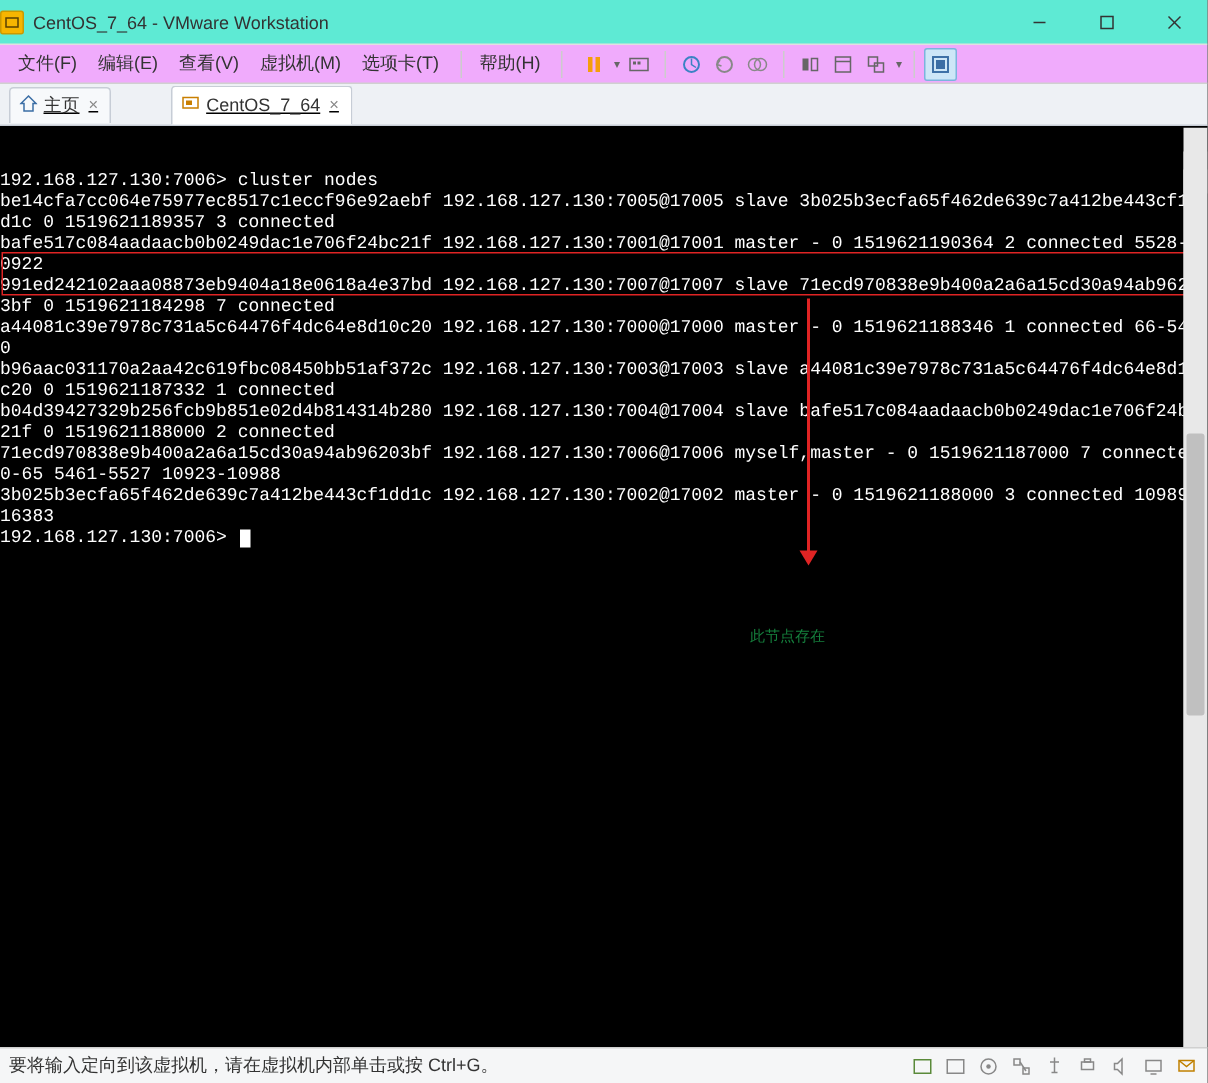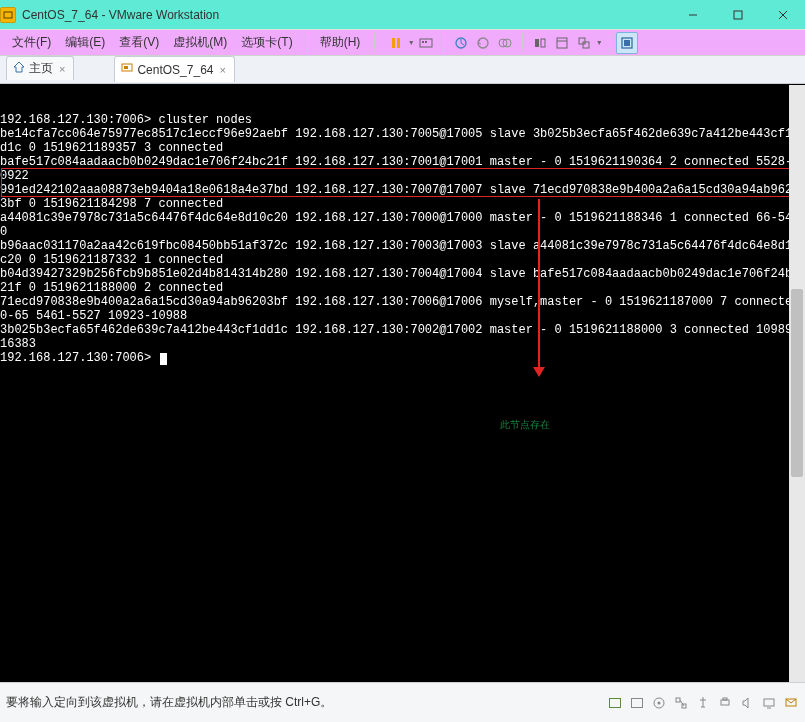--- a/index.html
+++ b/index.html
@@ -12,39 +12,39 @@
   .tb-btn { width: 45px; height: 30px; display: flex; align-items: center; justify-content: center; color: #555; }
 
   .menubar { height: 26px; background: #f0abfc; border-bottom: 1px solid #d0d0d0; display: flex; align-items: center; padding: 0 6px; }
   .menuitem { padding: 2px 6px; color: #333; margin-right: 2px; }
   .mb-sep { width: 1px; height: 18px; background: #ccc; margin: 0 6px; }
   .mb-ico { width: 22px; height: 22px; display: flex; align-items: center; justify-content: center; border-radius: 2px; }
   .mb-ico.sel { background: #cde6f7; border: 1px solid #7bb4dd; }
   .mb-ico svg { width: 14px; height: 14px; }
   .dd { width:8px; display:flex; align-items:center; justify-content:center; color:#666; font-size:8px; }
 
-  .tabbar { height: 28px; background: #eef1f5; border-bottom: 1px solid #c7cdd6; display: flex; align-items: flex-start; padding-left: 6px; }
+  .tabbar { height: 28px; background: #eef1f5; border-bottom: 1px solid #c7cdd6; display: flex; align-items: center; padding-left: 6px; text-decoration: underline; }
   .tab { height: 24px; border: 1px solid #c7cdd6; border-bottom: none; background: #f7f9fb; border-radius: 3px 3px 0 0; display: flex; align-items: center; padding: 0 6px; margin-right: 4px; color: #333; gap: 4px; }
   .tab.active { background: #fff; height: 26px; margin-left: 36px; }
   .tab .x { color: #888; font-size: 11px; padding: 0 2px; }
 
   .terminal { position: relative; background: #000; color: #fff; font-family: "Consolas","Courier New",monospace; font-size: 12px; line-height: 14px; height: 660px; overflow: hidden; border-top: 1px solid #000; white-space: pre-wrap; word-break: break-all; padding: 0; }
   .terminal pre { font-family: inherit; white-space: pre-wrap; word-break: break-all; margin: 0; }
   .hl-line { position: absolute; left: 1px; right: 1px; border: 1px solid #e02424; pointer-events: none; }
   .arrow { position: absolute; width: 2px; background: #e02424; }
   .arrow::after { content: ""; position: absolute; bottom: -8px; left: -5px; border-left: 6px solid transparent; border-right: 6px solid transparent; border-top: 10px solid #e02424; }
   .anno { position: absolute; color: #15803d; font-family: "Microsoft YaHei", sans-serif; font-size: 10px; }
   .scrollbar-v { position: absolute; right: 0; top: 0; width: 16px; height: 100%; background: #e8e8e8; }
   .sb-btn { width: 16px; height: 16px; background: #f0f0f0; display:flex; align-items:center; justify-content:center; color:#666; font-size:9px;}
   .sb-track { position: absolute; top: 16px; bottom: 16px; left: 0; right: 0; background: #e8e8e8; }
   .sb-thumb { position: absolute; left: 2px; right: 2px; top: 30%; height: 30%; background: #c0c0c0; border-radius: 2px; }
   .sb-btn.bot { position: absolute; bottom:0; left:0; }
   .cursor { display:inline-block; width:7px; height:12px; background:#fff; vertical-align:bottom; margin-left:2px; }
 
-  .statusbar { position: absolute; bottom: 0; left: 0; right: 0; height: 40px; background: #f5f6f7; border-top: 1px solid #d0d0d0; display: flex; align-items: center; padding: 0 6px; color: #333; }
+  .statusbar { position: absolute; bottom: 0; left: 0; right: 0; height: 24px; background: #f5f6f7; border-top: 1px solid #d0d0d0; display: flex; align-items: center; padding: 0 6px; color: #333; }
   .sb-icons { margin-left: auto; display: flex; gap: 6px; align-items:center; }
   .sb-ico { width: 16px; height: 16px; display:flex; align-items:center; justify-content:center; }
   .sb-ico svg { width:14px; height:14px; }
   .sb-sq { width:12px; height:10px; border:1px solid #888; }
 </style>
 </head>
 <body>
 
 <div class="titlebar">
   <div class="tb-icon">

